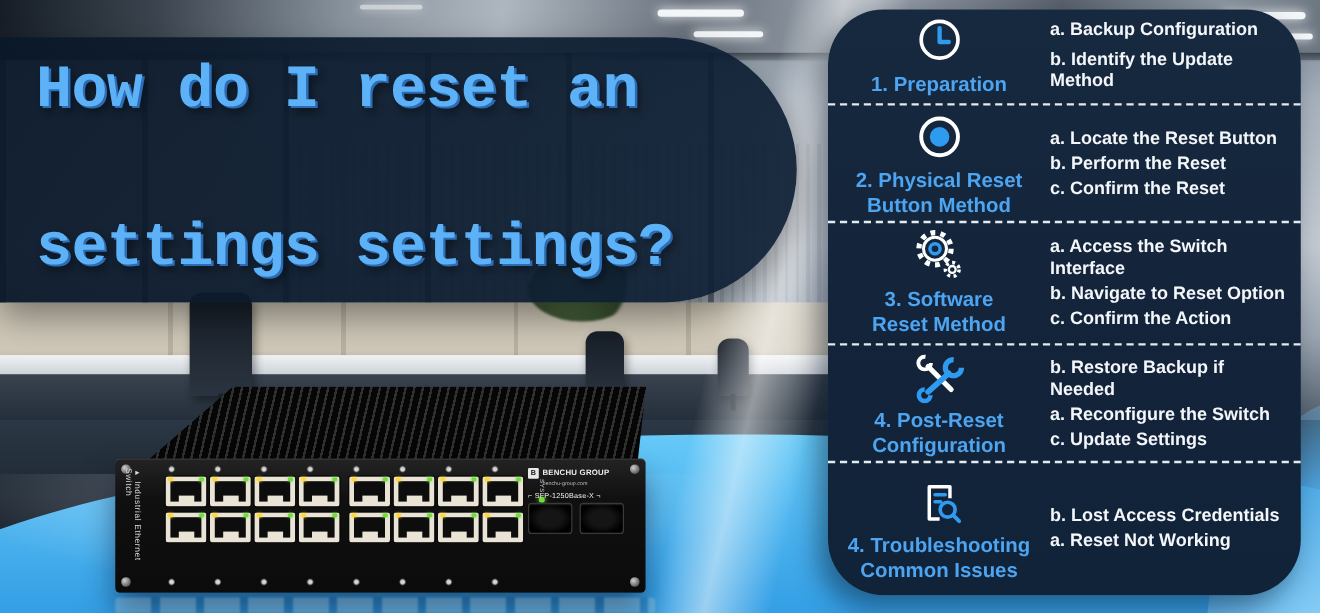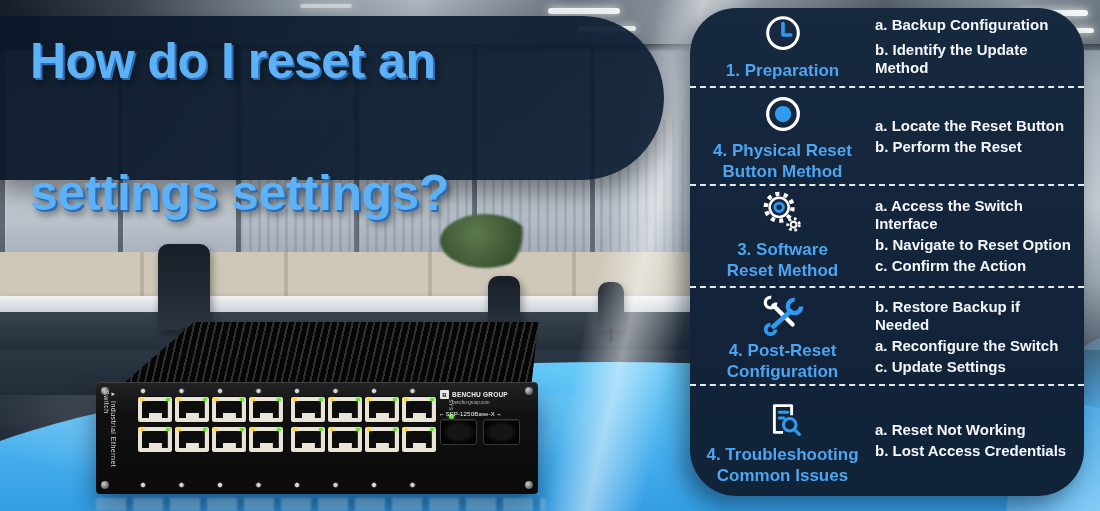--- a/index.html
+++ b/index.html
@@ -34,23 +34,23 @@
     border-radius:100% 100% 0 0 / 90% 90% 0 0;
     background:linear-gradient(180deg,#66c9f8 0%,#35a0e6 34%,#1d7fd0 70%,#1565b0 100%);}
   .blue-sheen{position:absolute;left:0px;top:395px;width:700px;height:116px;opacity:.55;
     background:radial-gradient(ellipse at 40% 18%,rgba(255,255,255,.65),rgba(255,255,255,0) 55%);}
   .blue-band{position:absolute;left:1005px;top:330px;width:260px;height:420px;border-radius:50%;
     background:radial-gradient(circle at 100% 100%,rgba(126,201,244,.0) 55%,rgba(146,212,248,.95) 56%,rgba(80,170,230,.9) 78%,rgba(146,212,248,.2) 92%);}
   .light-streak{position:absolute;left:598px;top:-60px;width:98px;height:660px;transform:rotate(13deg);
     background:linear-gradient(90deg,rgba(255,255,255,0),rgba(255,255,255,.5) 45%,rgba(255,255,255,0));}
 
   
-  .title-band{position:absolute;left:0;top:16px;width:664px;height:164px;
+  .title-band{position:absolute;left:0;top:31px;width:664px;height:221px;
     background:linear-gradient(90deg,rgba(10,24,41,.95),rgba(15,32,53,.93));
-    border-radius:0 112px 112px 0;box-shadow:0 12px 28px rgba(0,0,0,.4);}
+    border-radius:0 112px 112px 0;box-shadow:0 12px 28px rgba(0,0,0,.4);font-family:Liberation Mono, monospace;}
   .title-band h1{margin:0;padding:12px 0 0 30px;font-size:50px;line-height:66px;font-weight:bold;letter-spacing:-.5px;
     color:#5db1f7;text-shadow:2px 2px 0 #2c6cb4,4px 5px 7px rgba(0,0,0,.45);}
 
   
   .steps-panel{position:absolute;left:690px;top:8px;width:394px;height:488px;
     background:linear-gradient(180deg,#17293f,#13243a 60%,#112338);
     border-radius:46px;box-shadow:-8px 10px 22px rgba(0,15,35,.45);
     display:flex;flex-direction:column;overflow:hidden;}
   .step-row{display:grid;grid-template-columns:185px 1fr;align-items:center;flex:0 0 auto;}
   .step-row + .step-row{border-top:2px dashed #e2eaf2;}
@@ -219,26 +219,27 @@
         <li>b. Identify the Update Method</li>
       </ul>
     </div>
 
     <div class="step-row r2">
       <div class="step-left">
         <svg class="step-icon" viewBox="0 0 48 48">
           <circle class="icon-stroke" cx="24" cy="23" r="16" stroke-width="3.4"></circle>
           <circle cx="24" cy="23" r="8.5" fill="#2f9bf0"></circle>
         </svg>
-        <div class="step-title">4. Physical Reset
+        <div class="step-title">2. Physical Reset
 Button Method</div>
       </div>
       <ul class="step-items">
         <li>a. Locate the Reset Button</li>
         <li>b. Perform the Reset</li>
+        <li>c. Confirm the Reset</li>
       </ul>
     </div>
 
     <div class="step-row r3">
       <div class="step-left">
         <svg class="step-icon" viewBox="0 0 48 48">
           <circle class="icon-stroke" cx="20" cy="17" r="14" stroke-width="4.5" stroke-dasharray="4.2 4.6"></circle>
           <circle class="icon-stroke" cx="20" cy="17" r="10" stroke-width="2.6"></circle>
           <circle class="icon-blue" cx="20" cy="17" r="4.4" stroke-width="3"></circle>
           <circle class="icon-stroke" cx="35" cy="35" r="6" stroke-width="3" stroke-dasharray="2.6 3"></circle>
@@ -279,19 +280,19 @@
           <path class="icon-stroke" d="M33 20 L33 10 L15 10 L15 38 L24 38" stroke-width="3" stroke-linejoin="round"></path>
           <path class="icon-blue" d="M20 17 L29 17" stroke-width="3" stroke-linecap="round"></path>
           <path class="icon-blue" d="M20 23 L25 23" stroke-width="3" stroke-linecap="round"></path>
           <circle class="icon-blue" cx="31" cy="30" r="6.5" stroke-width="3.2"></circle>
           <path class="icon-blue" d="M36 35 L41 40" stroke-width="3.4" stroke-linecap="round"></path>
         </svg>
         <div class="step-title">4. Troubleshooting
 Common Issues</div>
       </div>
       <ul class="step-items">
+        <li>b. Lost Access Credentials</li>
         <li>a. Reset Not Working</li>
-        <li>b. Lost Access Credentials</li>
       </ul>
     </div>
 
   </aside>
 </div>
 
 </body></html>

